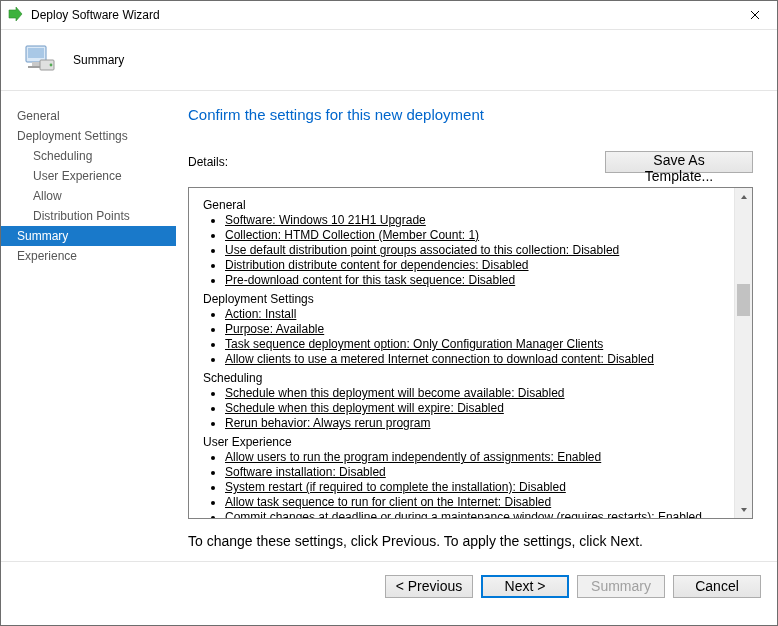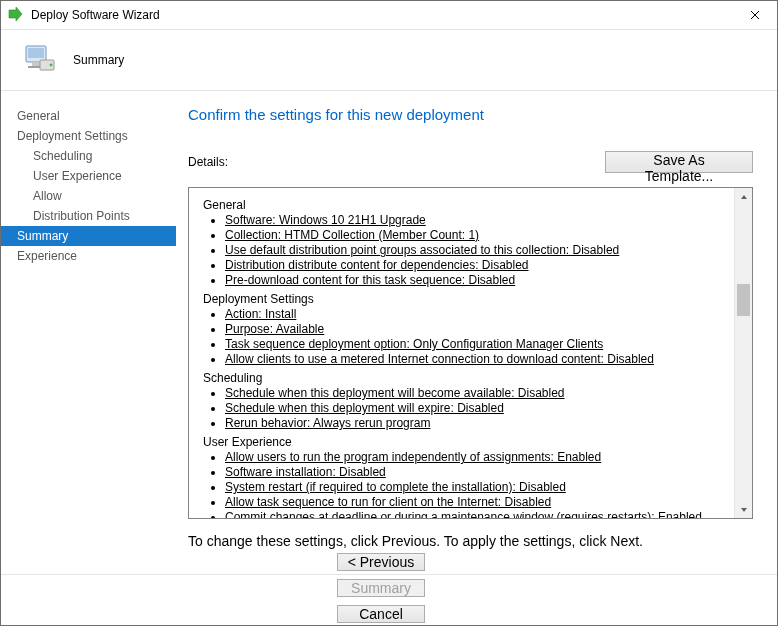--- a/index.html
+++ b/index.html
@@ -42,21 +42,21 @@
   .details-box ul { margin: 0 0 4px 0; padding-left: 22px; text-decoration: underline; }
   .details-box li { list-style: disc; }
   
   .vtrack { position: absolute; top: 0; right: 0; bottom: 0; width: 17px; background: #f0f0f0; border-left: 1px solid #e6e6e6; }
   .vbtn { height: 17px; display: flex; align-items: center; justify-content: center; background: #f0f0f0; }
   .vbtn svg { width: 8px; height: 8px; }
   .vthumb { position: absolute; left: 2px; right: 2px; top: 96px; height: 32px; background: #c2c2c2; }
   .vbtn.bottom { position: absolute; bottom: 0; left: 0; right: 0; }
   
   .hint { margin-top: 14px; font-size: 14px; }
-  .footer { position: absolute; bottom: 2px; left: 0; right: 0; height: 48px; border-top: 1px solid #e5e5e5; display: flex; align-items: center; justify-content: flex-end; padding-right: 16px; gap: 8px; flex-direction: column; }
+  .footer { position: absolute; bottom: 15px; left: 0; right: 0; height: 48px; border-top: 1px solid #e5e5e5; display: flex; align-items: center; justify-content: flex-end; padding-right: 16px; gap: 8px; }
   .footer .btn { width: 88px; height: 23px; padding: 0; }
 </style>
 </head>
 <body>
 
 <div class="window">
 
   <div class="titlebar">
     <span class="icon" style="padding-left:6px;">
       <svg width="16" height="16" viewBox="0 0 16 16">
@@ -152,17 +152,18 @@
           </div>
         </div>
       </div>
 
       <div class="hint">To change these settings, click Previous. To apply the settings, click Next.</div>
     </div>
   </div>
 
   <div class="footer">
     <button class="btn">&lt; Previous</button>
+    <button class="btn btn-default">Next &gt;</button>
     <button class="btn btn-disabled" disabled="">Summary</button>
     <button class="btn">Cancel</button>
   </div>
 
 </div>
 
 </body></html>

